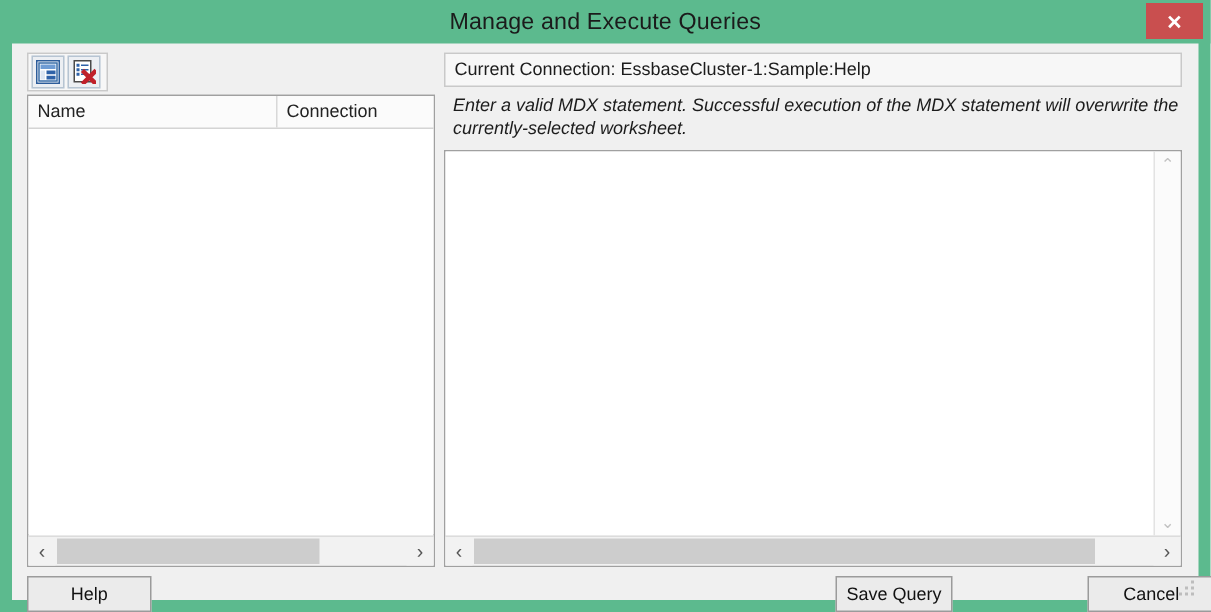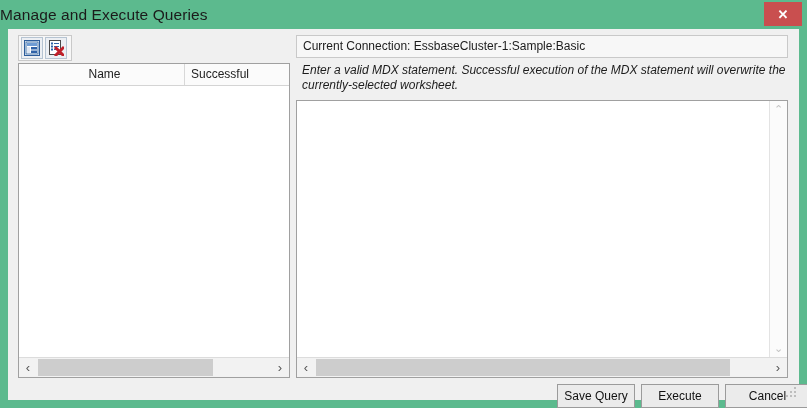--- a/index.html
+++ b/index.html
@@ -28,20 +28,21 @@
     position: absolute;
     left: 0; top: 0;
     width: 807px; height: 29px;
     background: #5cba8e;
   }
   #title-text {
     position: absolute;
     left: 0; top: 0;
     width: 807px; height: 29px;
     line-height: 29px;
+    text-align: center;
     font-size: 15.5px;
     color: #1b1b1b;
     letter-spacing: 0.1px;
     border-radius: 10px;
   }
   #close-button {
     position: absolute;
     right: 5px; top: 2px;
     width: 38px; height: 24px;
     background: #c94f4f;
@@ -113,21 +114,21 @@
     position: absolute;
     top: 0;
     height: 21px;
     line-height: 21px;
     font-size: 12px;
     color: #222222;
     padding-left: 6px;
     box-sizing: border-box;
     cursor: pointer;
   }
-  #col-name { left: 0; width: 166px; border-right: 1px solid #d8d8d8; text-align: center; }
+  #col-name { left: 0; width: 166px; border-right: 1px solid #d8d8d8; }
   #col-desc { left: 166px; width: 104px; }
 
   #list-body {
     position: absolute;
     left: 0; top: 22px;
     width: 270px; height: 270px;
     background: #ffffff;
   }
 
   
@@ -312,49 +313,49 @@
             <rect x="6" y="9" width="5" height="1" fill="#2f62a8"></rect>
             <path d="M8 8 L15 15 M15 8 L8 15" stroke="#c0202a" stroke-width="3" stroke-linecap="square"></path>
           </svg>
         </span>
       </button>
     </div>
 
     <div id="list-panel">
       <div id="list-header">
         <div class="col-head" id="col-name">Name</div>
-        <div class="col-head" id="col-desc">Successful</div>
+        <div class="col-head" id="col-desc">Connection</div>
       </div>
       <div id="list-body"></div>
       <div class="hscroll" id="list-hscroll">
         <div class="arrow left">‹</div>
         <div class="thumb"></div>
         <div class="arrow right">›</div>
       </div>
     </div>
 
-    <div id="conn-box">Current Connection: EssbaseCluster-1:Sample:Basic</div>
+    <div id="conn-box">Current Connection: EssbaseCluster-1:Sample:Help</div>
 
     <div id="instructions">Enter a valid MDX statement. Successful execution of the MDX statement will overwrite the currently-selected worksheet.</div>
 
     <div id="editor-panel">
       <textarea id="editor-area" placeholder="" style=""></textarea>
       <div id="editor-vscroll">
         <div class="varrow up">⌃</div>
         <div class="varrow down">⌄</div>
       </div>
       <div class="hscroll" id="editor-hscroll">
         <div class="arrow left">‹</div>
         <div class="thumb"></div>
         <div class="arrow right">›</div>
       </div>
     </div>
 
+    <button class="btn" id="btn-help">Help</button>
     <button class="btn" id="btn-save-query">Save Query</button>
-    <button class="btn" id="btn-execute">Execute</button>
     <button class="btn" id="btn-cancel">Cancel</button>
 
     <div id="resize-grip">
       <i style="right:0;bottom:0"></i>
       <i style="right:4px;bottom:0"></i>
       <i style="right:8px;bottom:0"></i>
       <i style="right:0;bottom:4px"></i>
       <i style="right:4px;bottom:4px"></i>
       <i style="right:0;bottom:8px"></i>
     </div>

